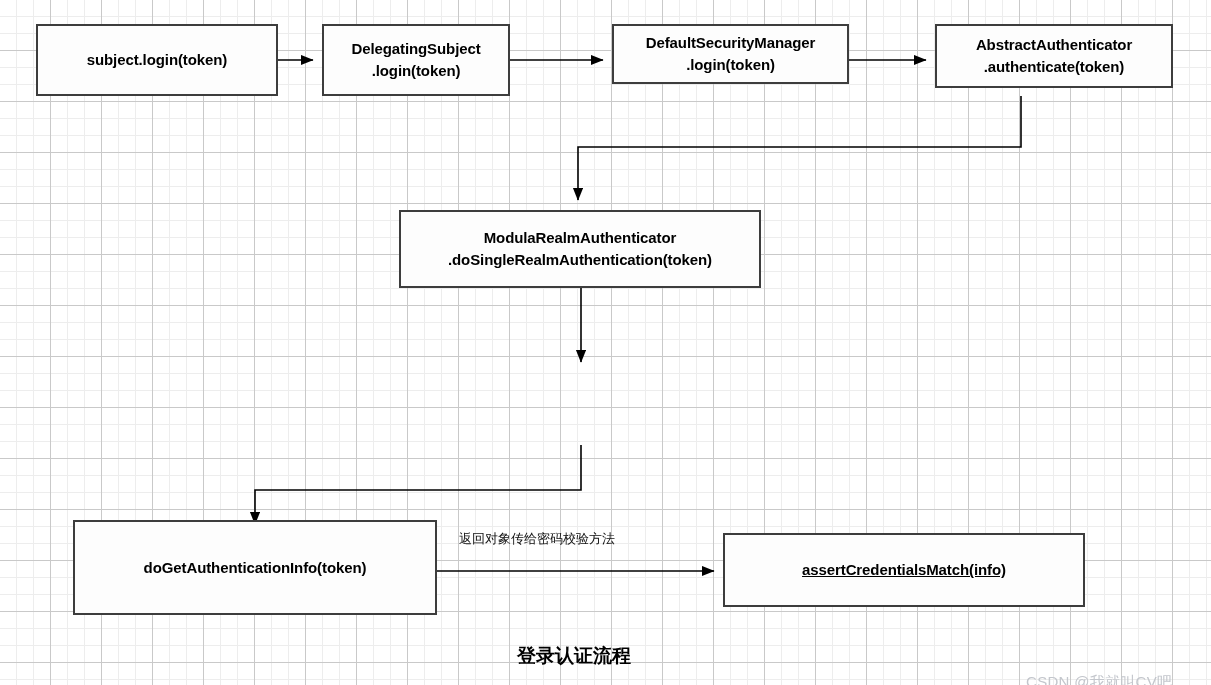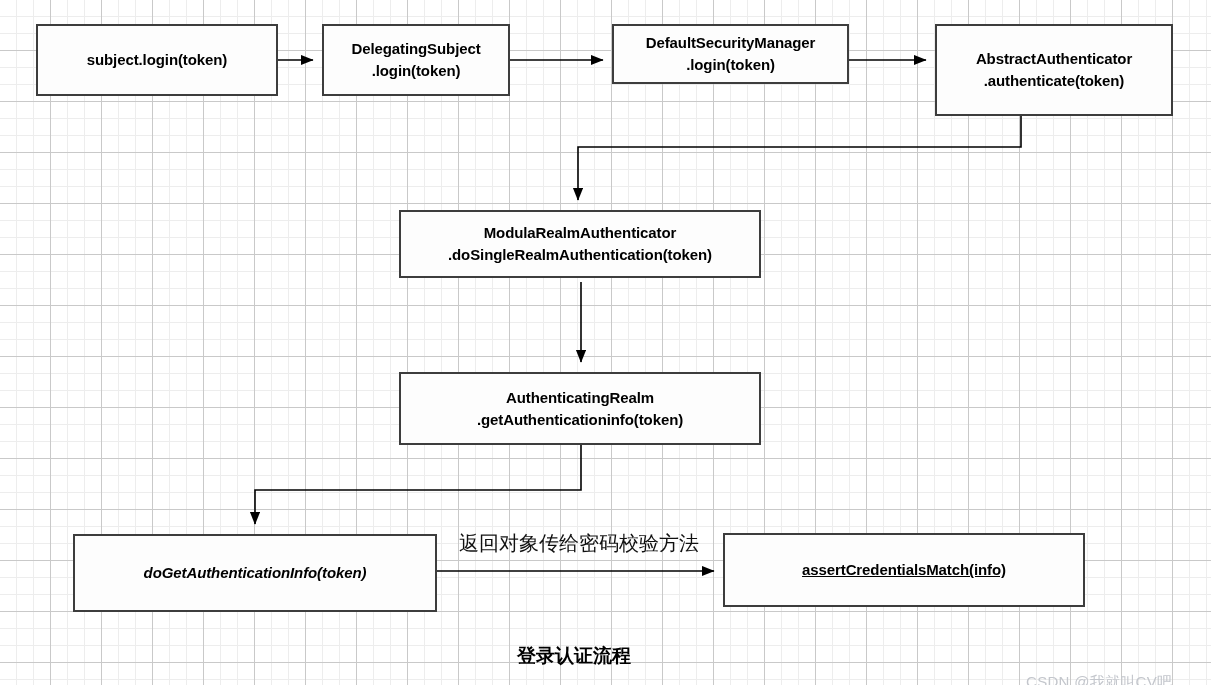--- a/index.html
+++ b/index.html
@@ -45,21 +45,21 @@
     text-align: center;
     font-weight: bold;
     font-size: 15px;
     line-height: 1.45;
     color: #000000;
     letter-spacing: -0.1px;
     white-space: pre-line;
   }
   .edge-label {
     position: absolute;
-    font-size: 20px;
+    font-size: 13px;
     color: #101010;
     white-space: nowrap;
     font-weight: normal;
   }
   .diagram-title {
     position: absolute;
     font-size: 19px;
     font-weight: bold;
     color: #000000;
     white-space: nowrap;
@@ -100,30 +100,28 @@
   </svg>
 
   <div class="node" style="left:36px;  top:24px;  width:242px; height:72px;">subject.login(token)</div>
 
   <div class="node" style="left:322px; top:24px;  width:188px; height:72px;">DelegatingSubject
 .login(token)</div>
 
   <div class="node" style="left:612px; top:24px;  width:237px; height:60px;">DefaultSecurityManager
 .login(token)</div>
 
-  <div class="node" style="left:935px; top:24px;  width:238px; height:92px;">AbstractAuthenticator
+  <div class="node" style="left:935px; top:24px;  width:238px; height:64px;">AbstractAuthenticator
 .authenticate(token)</div>
 
-  <div class="node" style="left:399px; top:210px; width:362px; height:68px;">ModulaRealmAuthenticator
+  <div class="node" style="left:399px; top:210px; width:362px; height:78px;">ModulaRealmAuthenticator
 .doSingleRealmAuthentication(token)</div>
 
-  <div class="node" style="left:399px; top:372px; width:362px; height:73px;">AuthenticatingRealm
-.getAuthenticationinfo(token)</div>
 
-  <div class="node" style="left:73px;  top:534px; width:364px; height:78px;font-style:italic;">doGetAuthenticationInfo(token)</div>
+  <div class="node" style="left:73px;  top:520px; width:364px; height:95px;">doGetAuthenticationInfo(token)</div>
 
   <div class="node" style="left:723px; top:533px; width:362px; height:74px;text-decoration:underline;">assertCredentialsMatch(info)</div>
 
   <div class="edge-label" style="left:459px; top:530px;">返回对象传给密码校验方法</div>
 
   <div class="diagram-title" style="left:517px; top:643px;">登录认证流程</div>
 
   <div class="watermark" style="left:1026px; top:673px;">CSDN @我就叫CV吧</div>
 
 </div>

